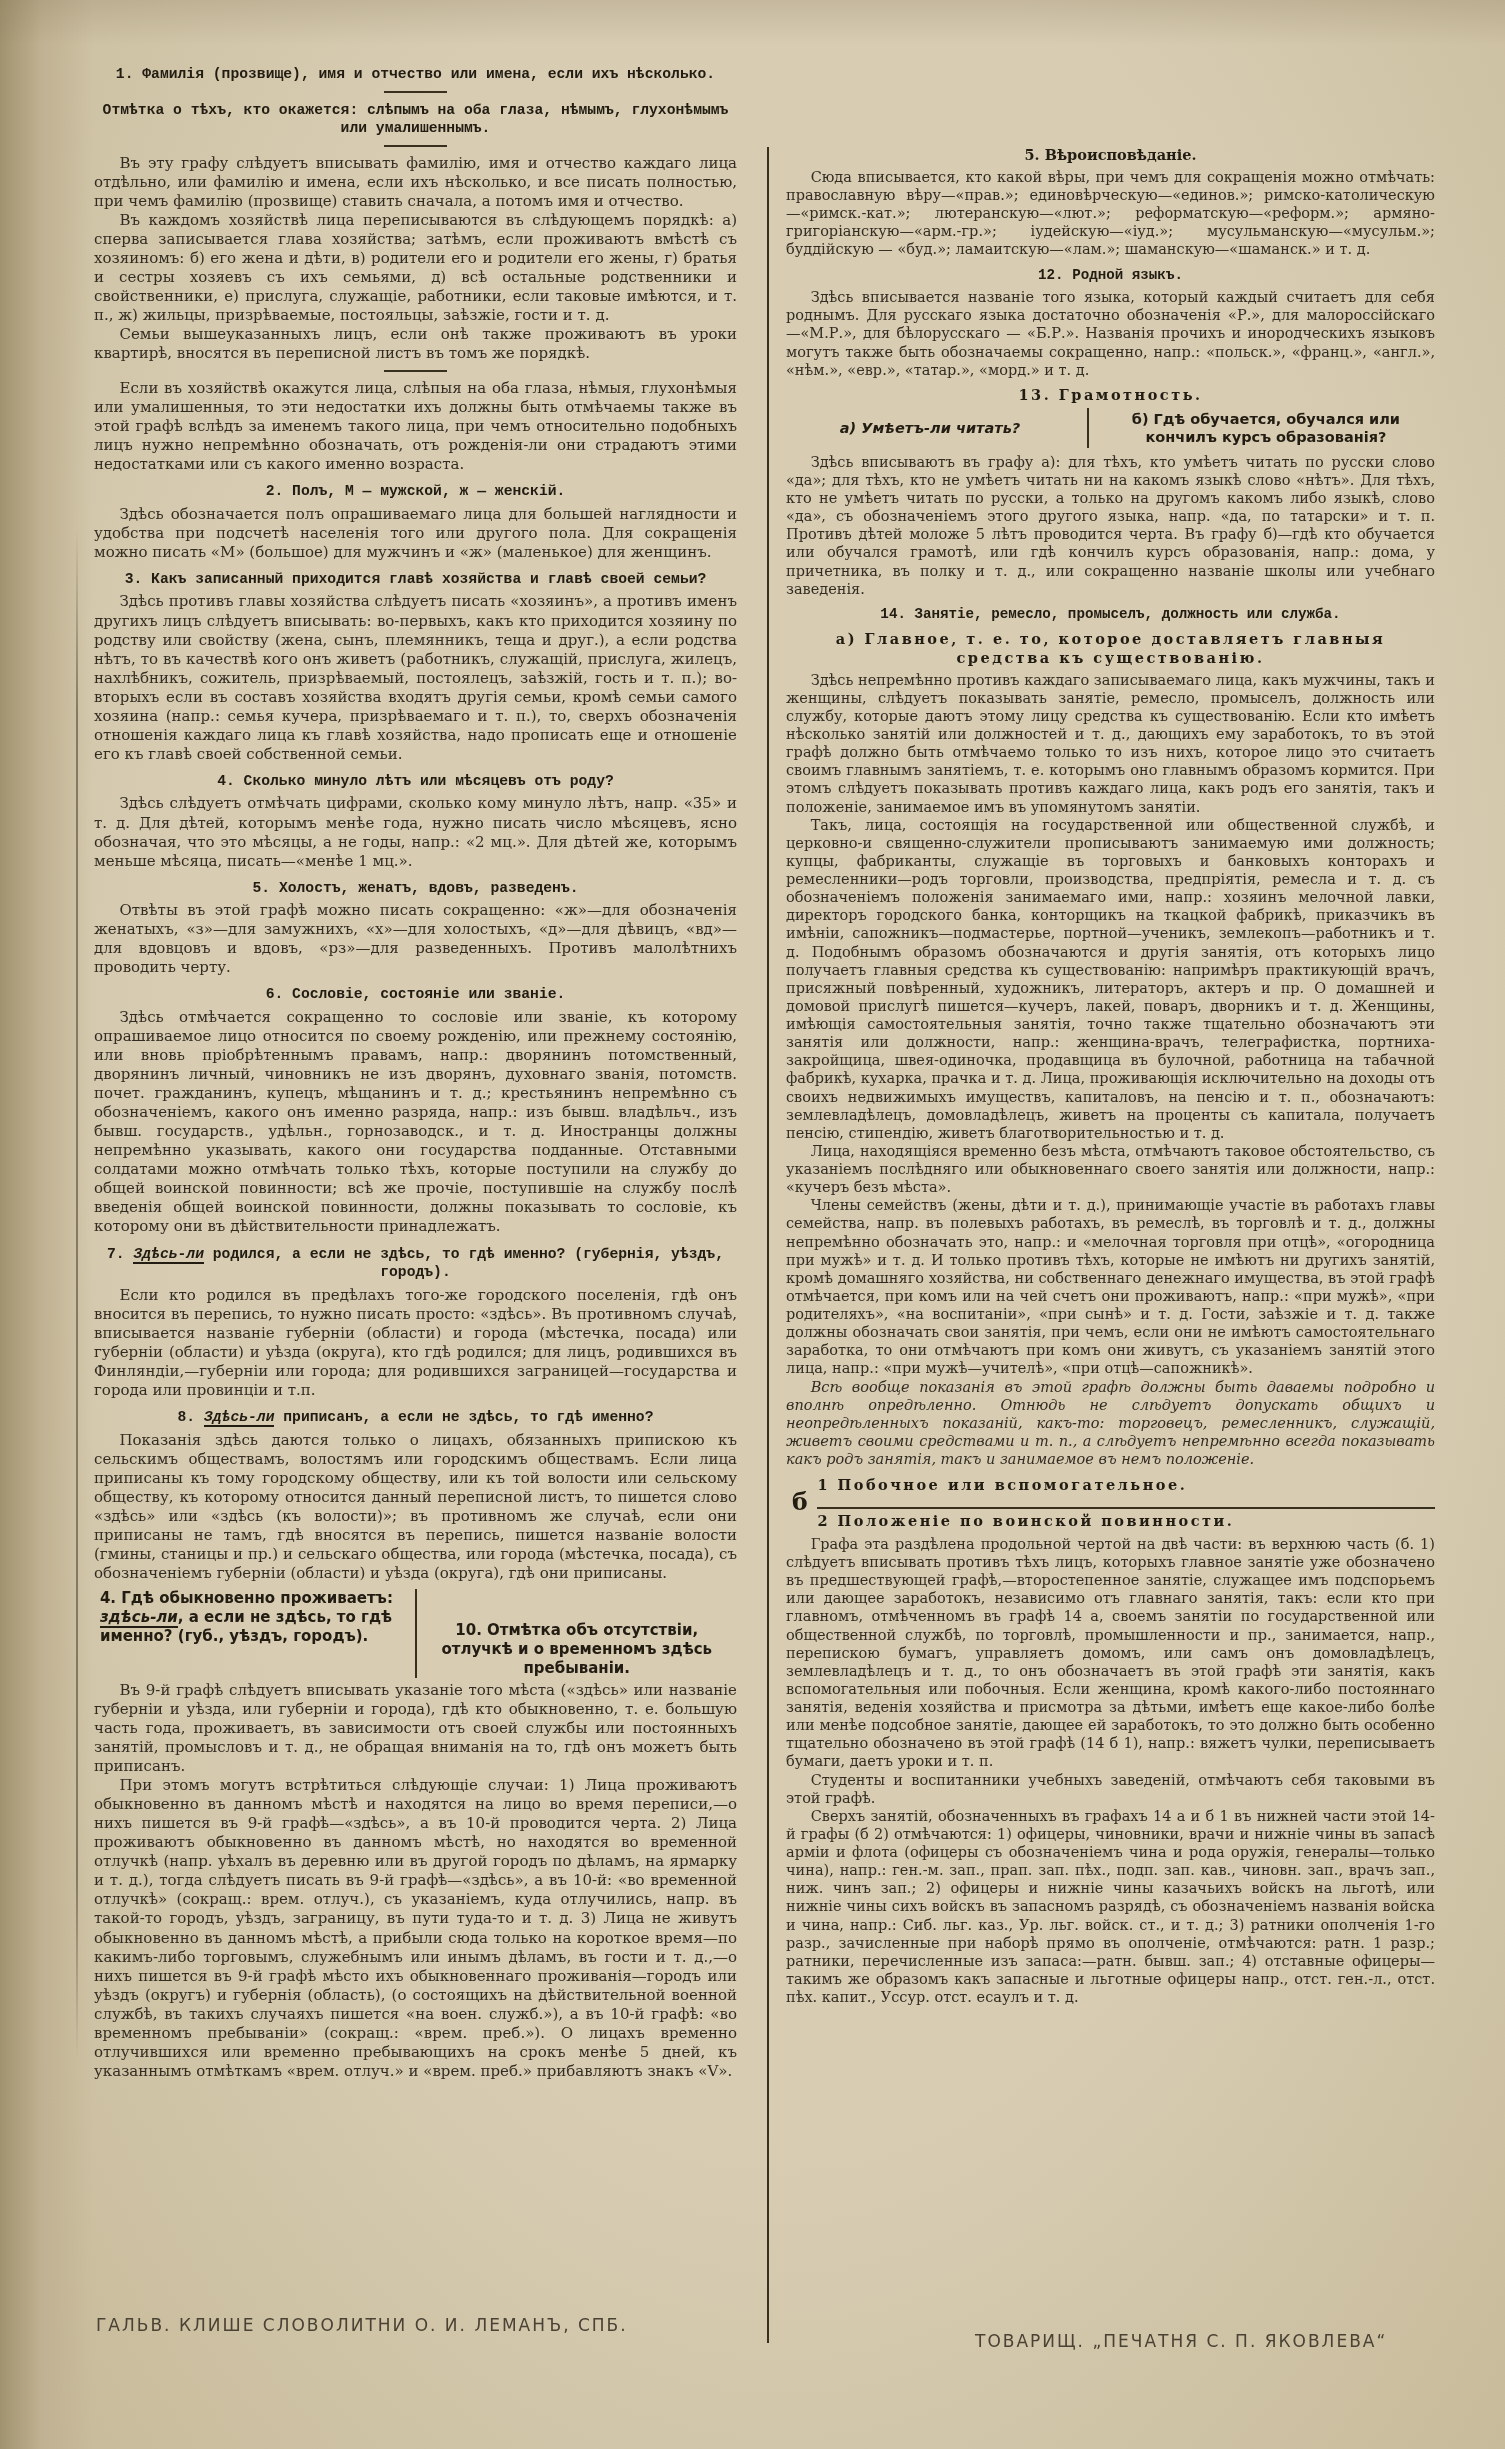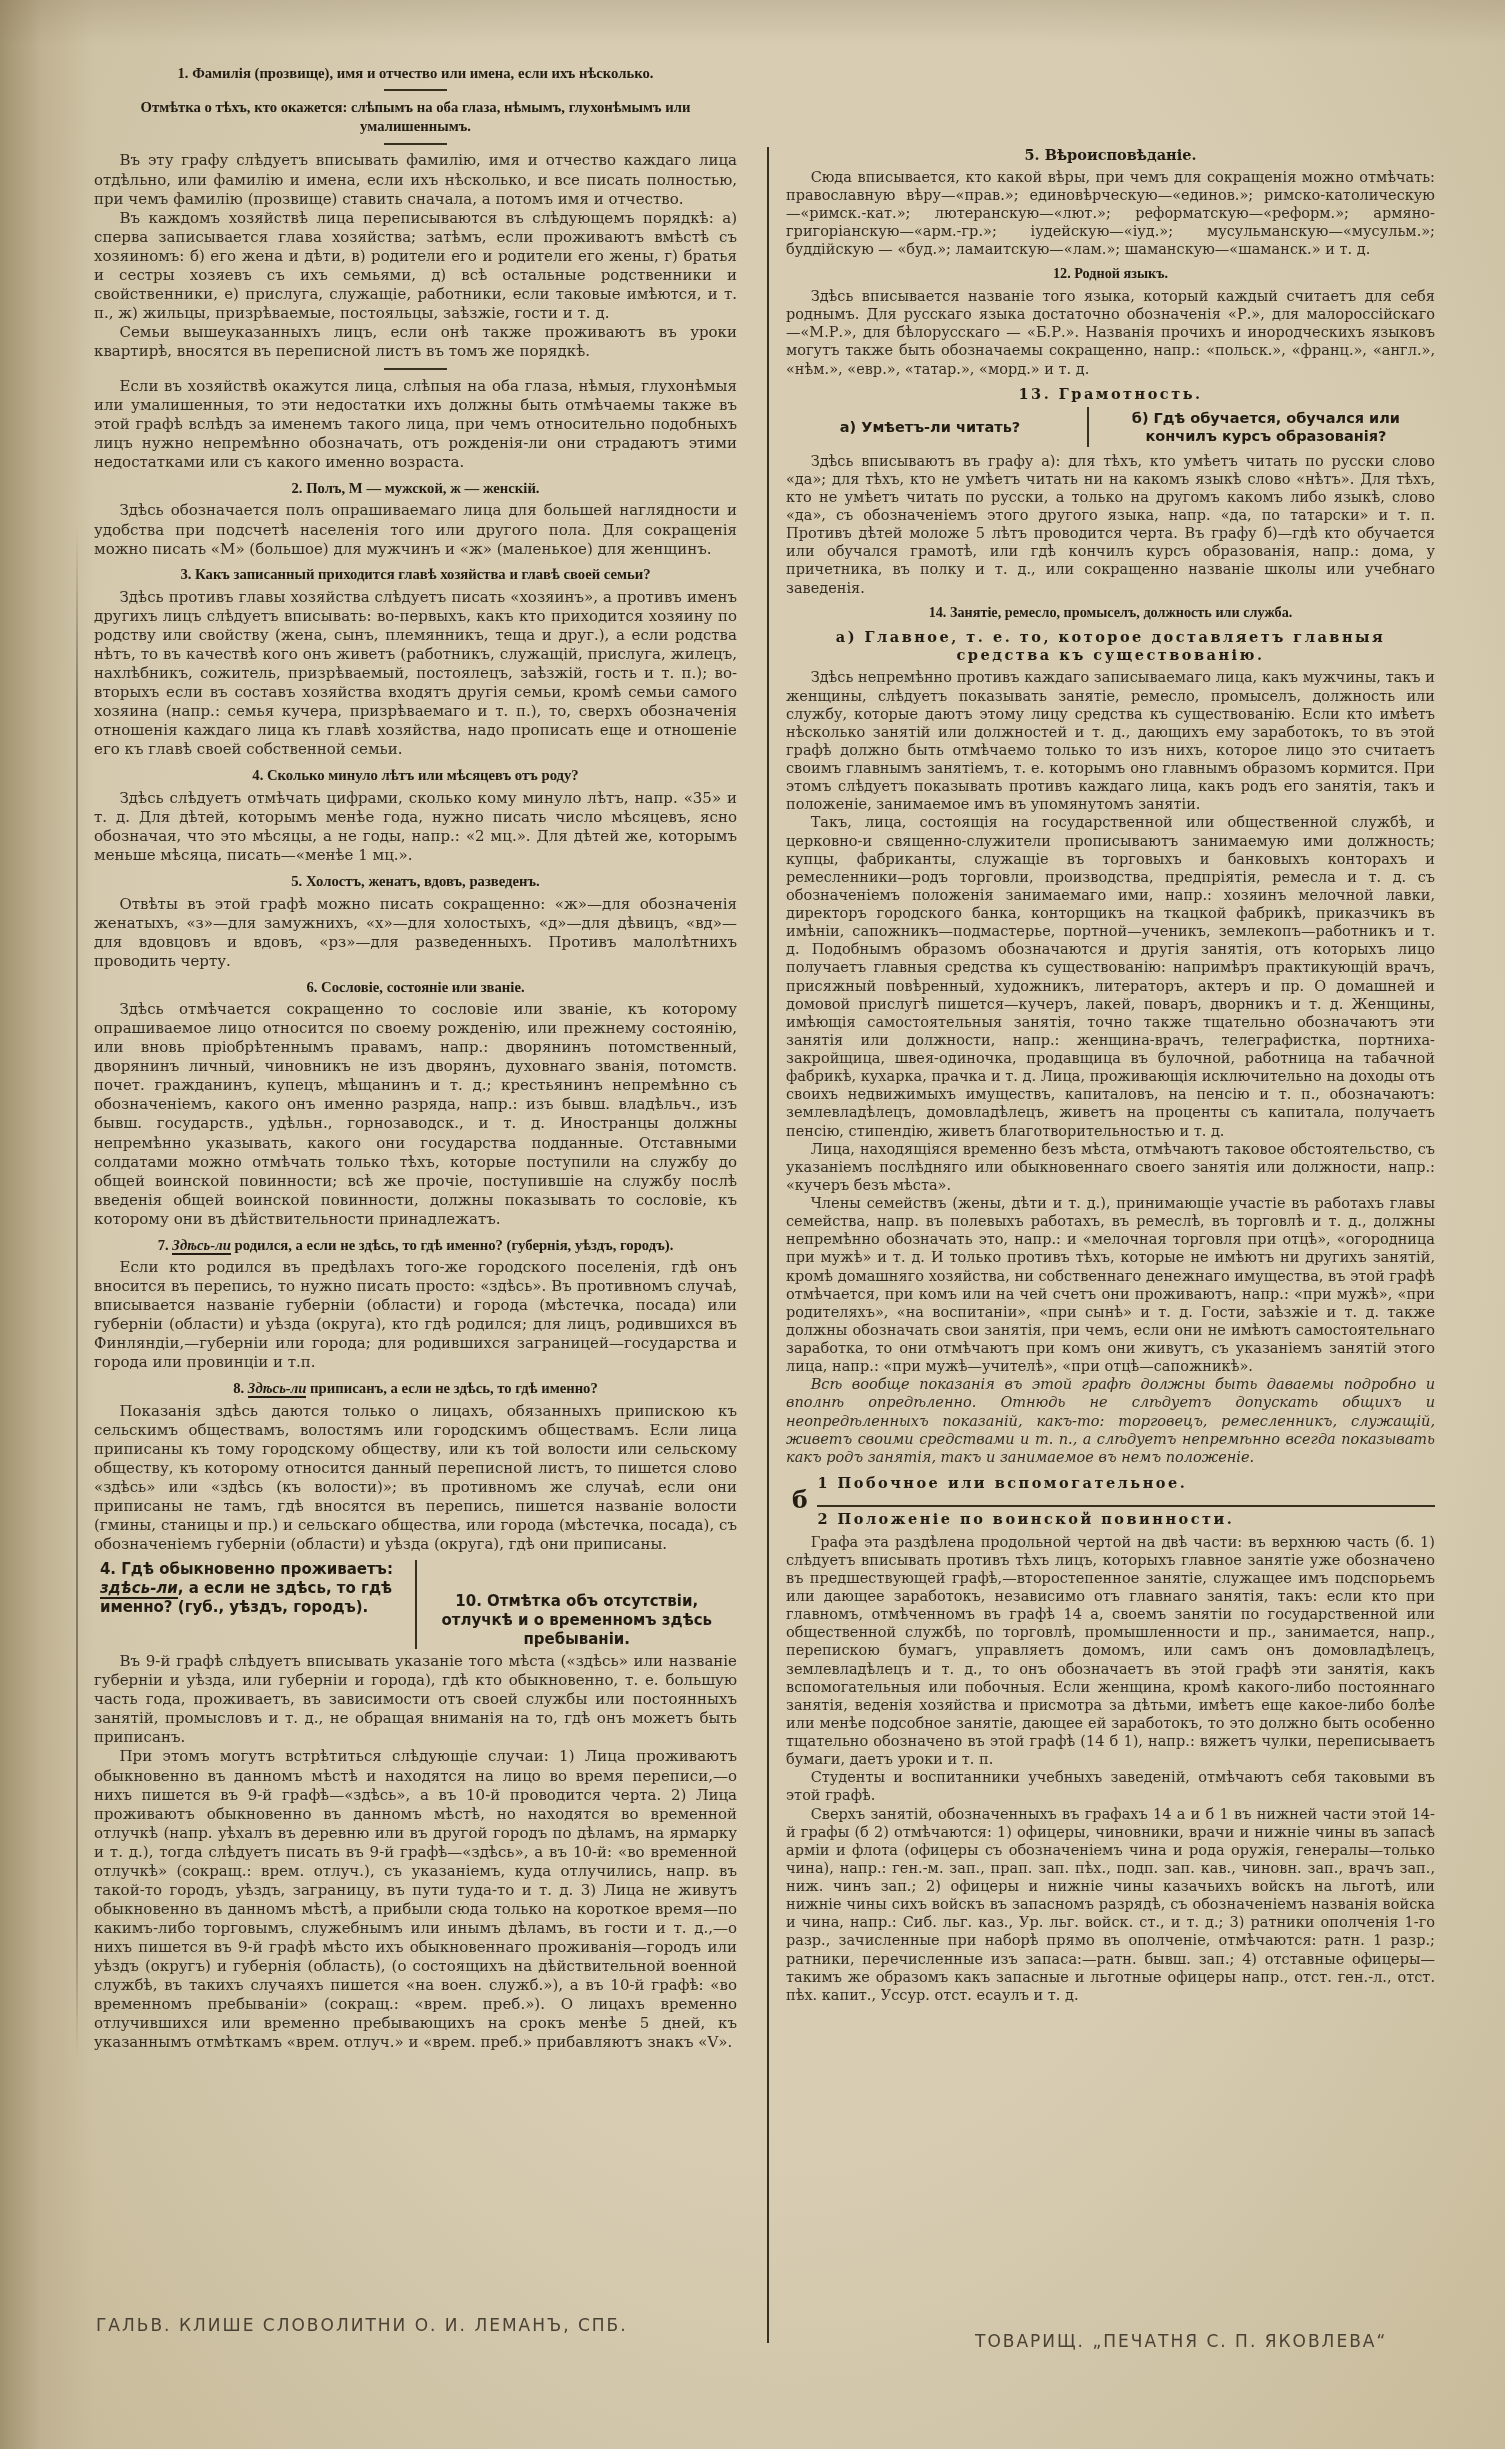--- a/index.html
+++ b/index.html
@@ -15,35 +15,35 @@
     font-family:"DejaVu Serif", serif;
     color:#332c22;
   }
   .spine{position:absolute;left:76px;top:529px;height:1529px;width:2px;
     background:linear-gradient(180deg, rgba(60,50,34,0), rgba(60,50,34,.5) 12%, rgba(60,50,34,.5) 88%, rgba(60,50,34,0));}
   .col{position:absolute;text-align:justify;}
   .col-left{left:94px;top:57px;width:643px;font-size:15px;line-height:1.27;}
   .col-right{left:786px;top:139px;width:649px;font-size:14.5px;line-height:1.25;}
   .col-divider{position:absolute;left:767px;top:147px;height:2196px;width:2px;background:#37301f;}
   .sec-h{font-weight:bold;text-align:center;margin:6.9px 0 3.9px 0;color:#221c12;}
-  .sans{font-family:Liberation Serif, serif;font-size:0.98em;}
+  .sans{font-family:Liberation Mono, monospace;font-size:0.98em;margin-top:8px;}
   .serif-h{font-family:"DejaVu Serif", serif;}
   .ls{letter-spacing:2.5px;}
   .para{margin:0;text-indent:1.7em;}
   .hr-short{width:63px;border-top:2.5px solid #37301f;margin:6.9px auto 6.9px auto;}
   .u2{border-bottom:2.9px double #221c12;font-style:italic;}
   .it{font-style:italic;}
   .dual-head{display:flex;align-items:stretch;margin:5.9px 0 2.9px 0;font-weight:bold;
     font-family:"DejaVu Sans", sans-serif;color:#221c12;}
   .dual-head .cell{padding:0 5.9px;}
   .dh-l{width:50%;border-right:2px solid #37301f;text-align:left;}
   .dh-r{width:50%;text-align:center;margin-top:32px;}
   .sub13{display:flex;align-items:stretch;margin:3.9px 0 4.9px 0;font-weight:bold;
     font-family:"DejaVu Sans", sans-serif;color:#221c12;}
-  .sub13 .a{width:46%;border-right:2px solid #37301f;display:flex;align-items:center;justify-content:center;padding:2px 13px 2px 0;}
+  .sub13 .a{width:46%;border-right:2px solid #37301f;display:flex;align-items:center;justify-content:center;padding:2px 13px 2px 0;font-style:italic;}
   .sub13 .b{width:54%;text-align:center;padding:2px 0 2px 7.8px;}
   .bblock{display:flex;align-items:center;margin:7.8px 0 4.9px 0;color:#221c12;}
   .b-label{font-size:23.5px;font-weight:bold;margin:0 9.8px 0 5.9px;}
   .b-lines{flex:1;font-weight:bold;}
   .b-lines .l1{border-bottom:2px solid #37301f;padding-bottom:13px;margin-bottom:2.9px;}
   .footer{position:absolute;font-family:"DejaVu Sans", sans-serif;
     font-size:17px;letter-spacing:2px;color:#4a4234;}
   .footer-left{left:96px;top:2315px;}
   .footer-right{left:975px;top:2331px;}
 </style>

